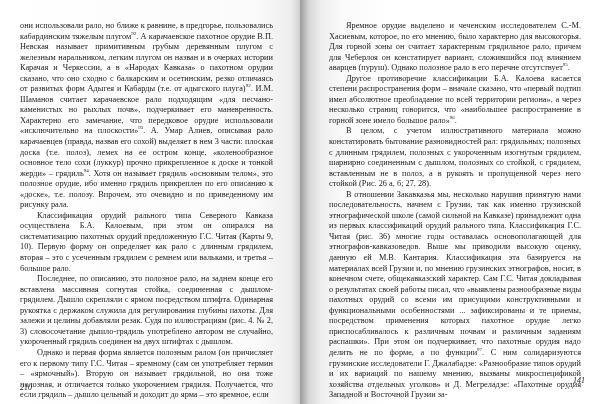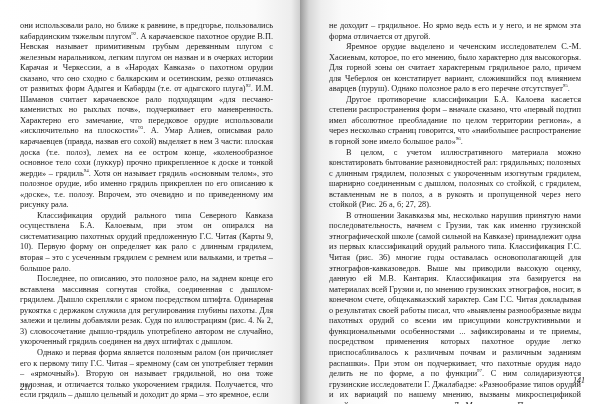--- a/index.html
+++ b/index.html
@@ -42,21 +42,20 @@
       <p><span>они использовали рало, но ближе к равнине, в предгорье, пользовались кабардинским тяжелым плугом</span><sup>92</sup><span>. А карачаевское пахотное орудие В.П. Невская называет примитивным грубым деревянным плугом с железным наральником, легким плугом он назван и в очерках истории Карачая и Черкессии, а в «Народах Кавказа» о пахотном орудии сказано, что оно сходно с балкарским и осетинским, резко отличаясь от развитых форм Адыгея и Кабарды (т.е. от адыгского плуга)</span><sup>92</sup><span>. И.М. Шаманов считает карачаевское рало подходящим «для песчано-каменистых но рыхлых почв», подчеркивает его маневренность. Характерно его замечание, что передковое орудие использовали «исключительно на плоскости»</span><sup>93</sup><span>. А. Умар Алиев, описывая рало карачаевцев (правда, назвав его сохой) выделяет в нем 3 части: плоская доска (т.е. полоз), лемех на ее остром конце, «коленообразное основное тело сохи (луккур) прочно прикрепленное к доске и тонкой жерди» – грядиль</span><sup>94</sup><span>. Хотя он называет грядиль «основным телом», это полозное орудие, ибо именно грядиль прикреплен по его описанию к «доске», т.е. полозу. Впрочем, это очевидно и по приведенному им рисунку рала.</span></p>
       <p class="ind">Классификация орудий рального типа Северного Кавказа осуществлена Б.А. Калоевым, при этом он опирался на систематизацию пахотных орудий предложенную Г.С. Читая (Карты 9, 10).  Первую форму он определяет как рало с длинным грядилем, вторая – это с усеченным грядилем с ремнем или вальками, и третья – большое рало.</p>
       <p class="ind">Последнее, по описанию, это полозное рало, на заднем конце его вставлена массивная согнутая стойка, соединенная с дышлом-грядилем. Дышло скрепляли с ярмом посредством штифта. Одинарная рукоятка с держаком служила для регулирования глубины пахоты. Для залежи и целины добавляли резак. Судя по иллюстрациям (рис. 4. № 2, 3) словосочетание дышло-грядиль употреблено автором не случайно, укороченный грядиль соединен на двух штифтах с дышлом.</p>
       <p class="ind">Однако и первая форма является полозным ралом (он причисляет его к первому типу Г.С. Читая – яремному (сам он употребляет термин – «ярмочный»). Вторую он называет грядильной, но она тоже полозная, и отличается только укорочением грядиля. Получается, что если грядиль – дышло цельный и доходит до ярма – это яремное, если</p>
     </div>
     <div class="pagenum">210</div>
   </div>
 
   <div class="page right">
     <div class="text">
-      <p>не доходит – грядильное. Но ярмо ведь есть и у него, и не ярмом эта форма отличается от другой.</p>
       <p class="ind"><span>Яремное орудие выделено и чеченским исследователем С.-М. Хасиевым, которое, по его мнению, было характерно для высокогорья. Для горной зоны он считает характерным грядильное рало, причем для Чеберлоя он констатирует вариант, сложившийся под влиянием аварцев (пуруш). Однако полозное рало в его перечне отсутствует</span><sup>95</sup><span>.</span></p>
-      <p class="ind"><span>Другое противоречие классификации Б.А. Калоева касается степени распространения форм – вначале сказано, что «первый подтип имел абсолютное преобладание по целом территории региона», а через несколько страниц говорится, что «наибольшее распространение в горной зоне имело большое рало»</span><sup>96</sup><span>.</span></p>
+      <p class="ind"><span>Другое противоречие классификации Б.А. Калоева касается степени распространения форм – вначале сказано, что «первый подтип имел абсолютное преобладание по всей территории региона», а через несколько страниц говорится, что «наибольшее распространение в горной зоне имело большое рало»</span><sup>96</sup><span>.</span></p>
       <p class="ind">В целом, с учетом иллюстративного материала можно констатировать бытование разновидностей рал: грядильных; полозных с длинным грядилем, полозных с укороченным изогнутым грядилем, шарнирно соединенным с дышлом, полозных со стойкой, с грядилем, вставленным не в полоз, а в рукоять и пропущенной через него стойкой (Рис. 26 а, б; 27, 28).</p>
       <p class="ind"><span>В отношении Закавказья мы, несколько нарушив принятую нами последовательность, начнем с Грузии, так как именно грузинской этнографической школе (самой сильной на Кавказе) принадлежит одна из первых классификаций орудий рального типа. Классификация Г.С. Читая (рис. 36) многие годы оставалась основополагающей для этнографов-кавказоведов. Выше мы приводили высокую оценку, данную ей М.В. Кантария. Классификация эта базируется на материалах всей Грузии и, по мнению грузинских этнографов, носит, в конечном счете, общекавказский характер. Сам Г.С. Читая докладывая о результатах своей работы писал, что «выявлены разнообразные виды пахотных орудий со всеми им присущими конструктивными и функциональными особенностями ... зафиксированы и те приемы, посредством применения которых пахотное орудие легко приспосабливалось к различным почвам и различным заданиям распашки». При этом он подчеркивает, что пахотные орудия надо делить не по форме, а по функции</span><sup>97</sup><span>. С ним солидаризуются грузинские исследователи Г. Джалабадзе: «Разнообразие типов орудий и их вариаций по нашему мнению, вызваны микроспецификой хозяйства отдельных уголков» и Д. Мегреладзе: «Пахотные орудия Западной и Восточной Грузии за-</span></p>
     </div>
     <div class="pagenum">141</div>
   </div>
 </div>
 
 </body></html>

